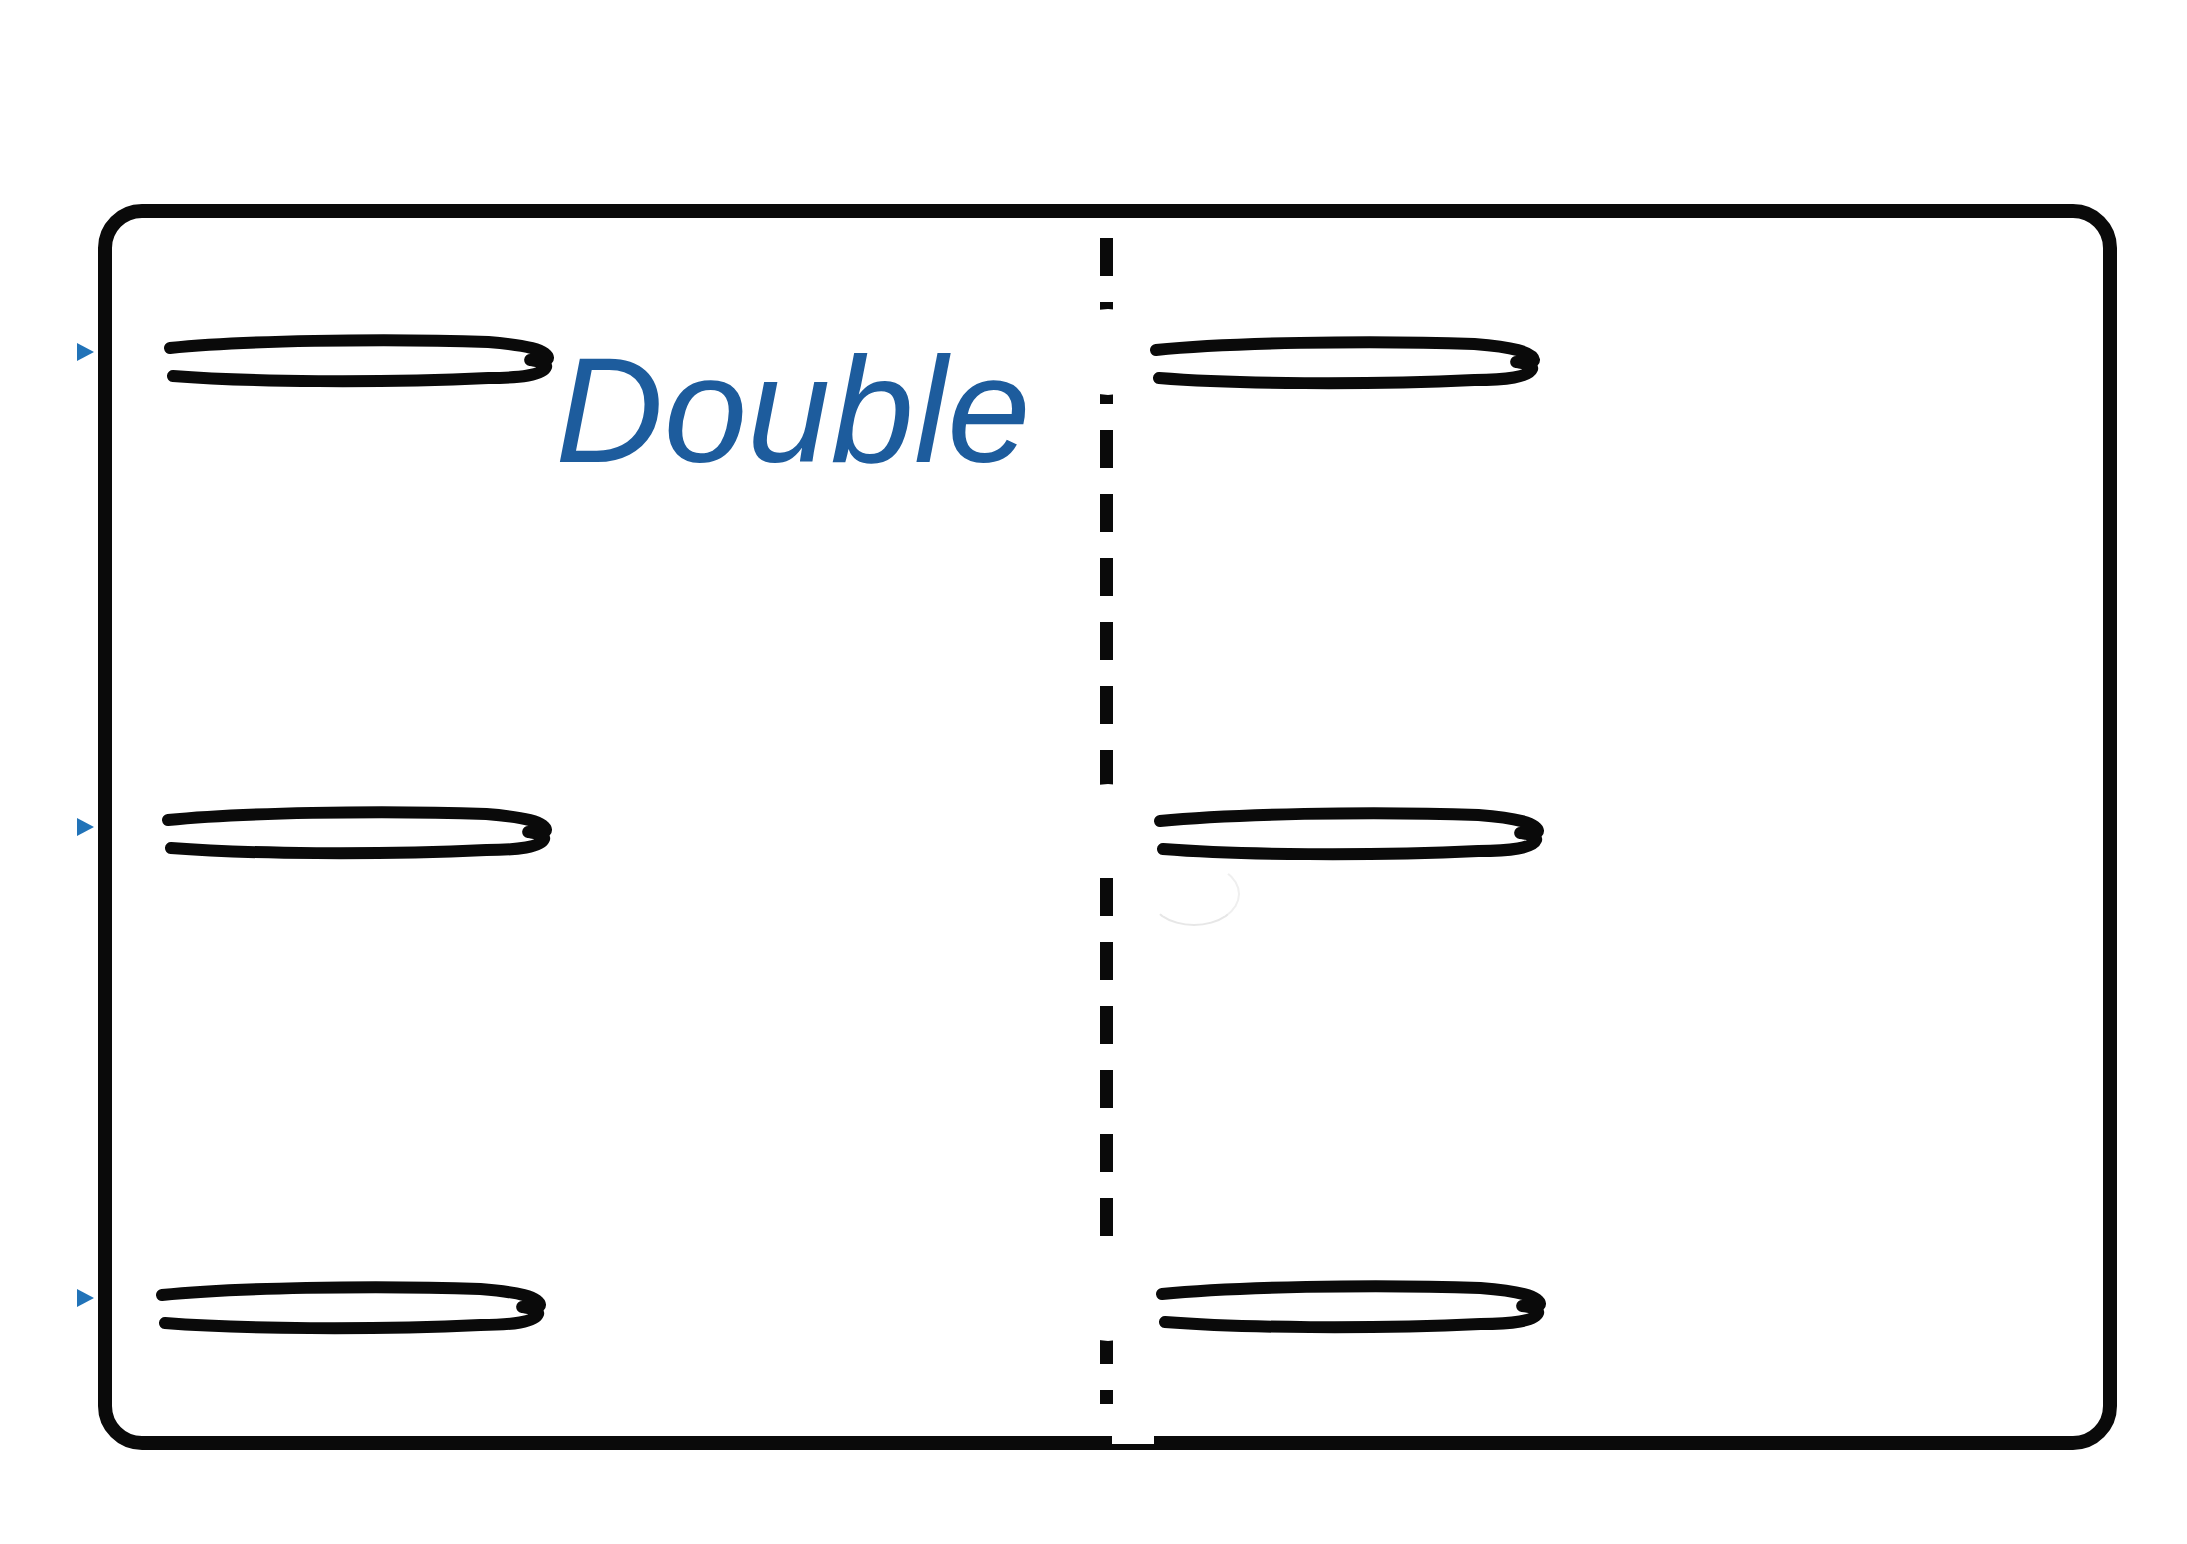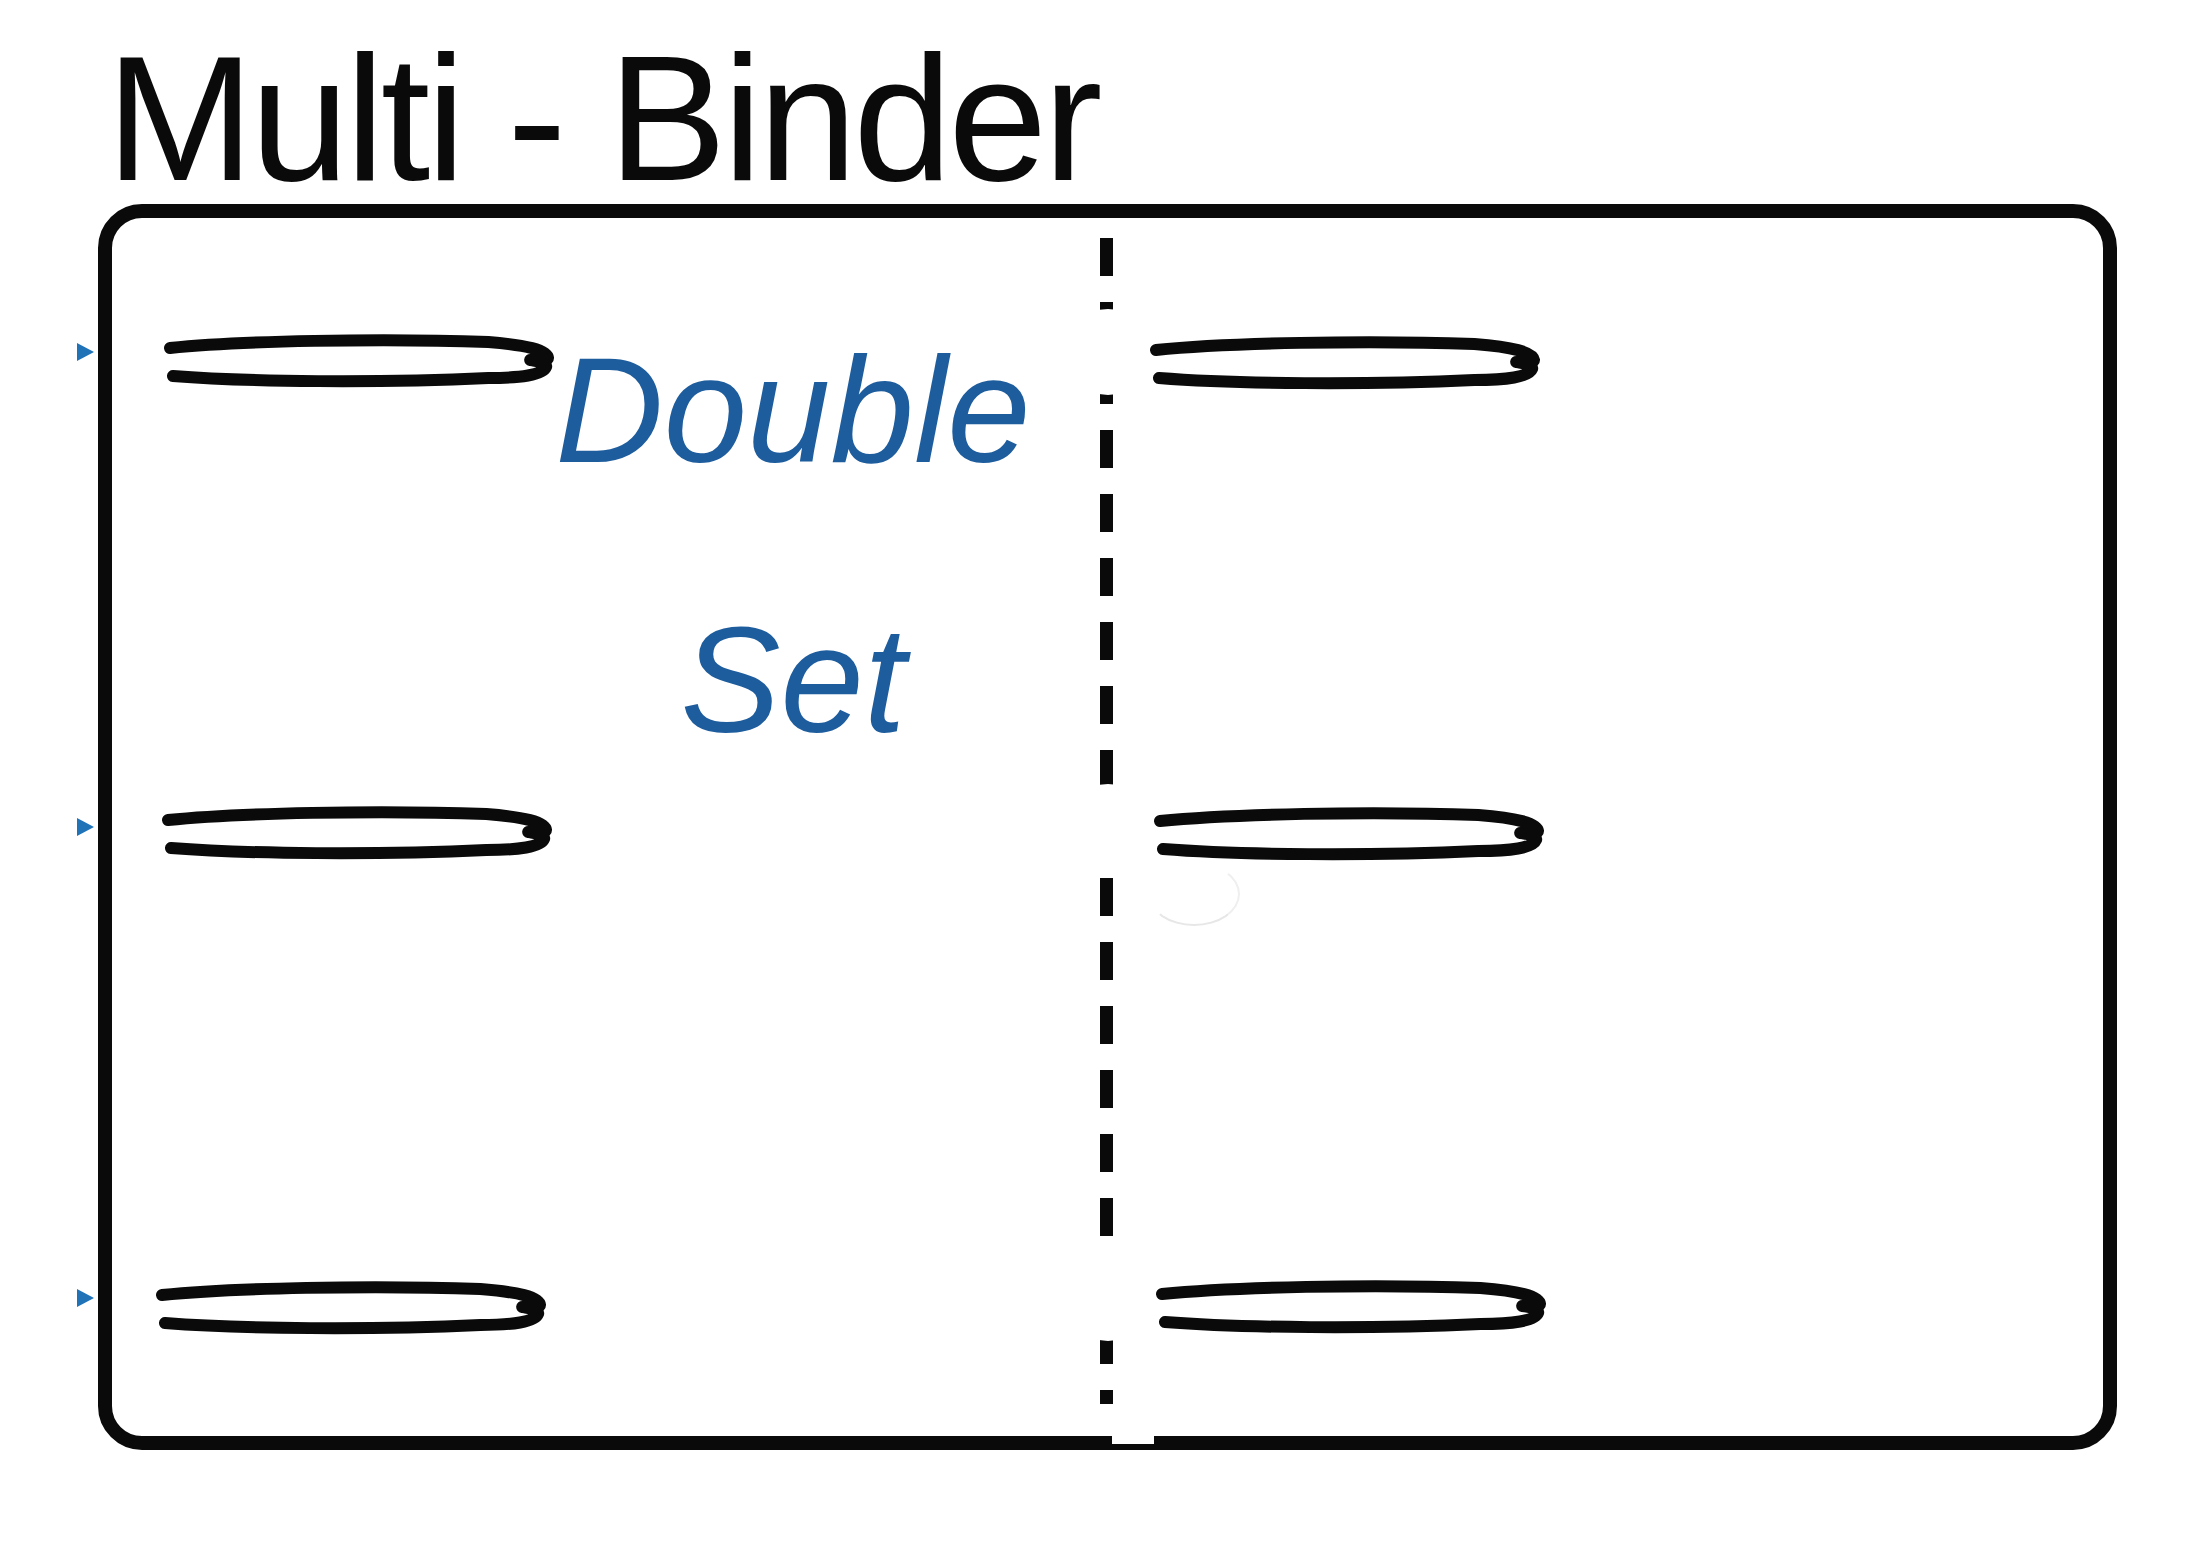--- a/index.html
+++ b/index.html
@@ -107,21 +107,20 @@
     left:1112px;top:1436px;
     width:42px;height:8px;
     background:var(--bg);
   }
 </style>
 </head>
 <body>
 
 <div class="canvas">
 
-  <h1 class="diagram-title">Multi - Binder</h1>
 
   <svg width="0" height="0" style="position:absolute" aria-hidden="true">
     <defs>
       <path id="tie-path" d="M10 16 C 80 9, 220 6, 330 10 C 368 13, 389 18, 390 26 C 390 29, 381 29, 372 28 C 382 29, 389 32, 388 35 C 385 43, 362 46, 330 46 C 220 51, 90 50, 13 44" fill="none" stroke="#0a0a0a" stroke-width="12" stroke-linecap="round" stroke-linejoin="round"></path>
     </defs>
   </svg>
 
   <div class="binder-box"></div>
 
   <div class="fold-line"></div>
@@ -162,16 +161,15 @@
         <use href="#tie-path"></use>
       </svg>
   </div>
 
   <div class="tie-arrow a1"></div>
   <div class="tie-arrow a2"></div>
   <div class="tie-arrow a3"></div>
 
   <div class="label-stack">
     <div class="label-line t1">Double</div>
-    <div class="label-line t2">Set</div>
   </div>
 
 </div>
 
 </body></html>

